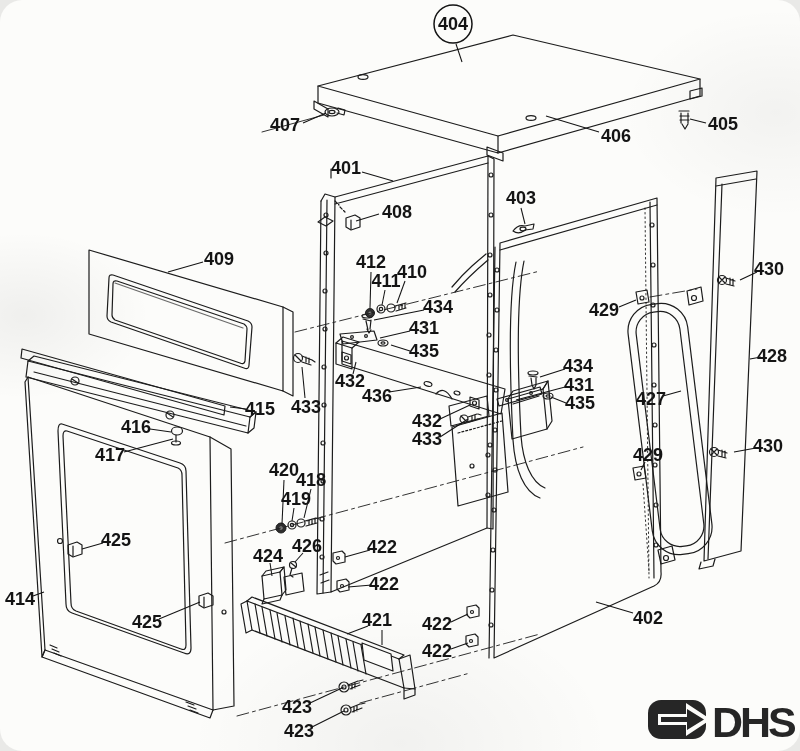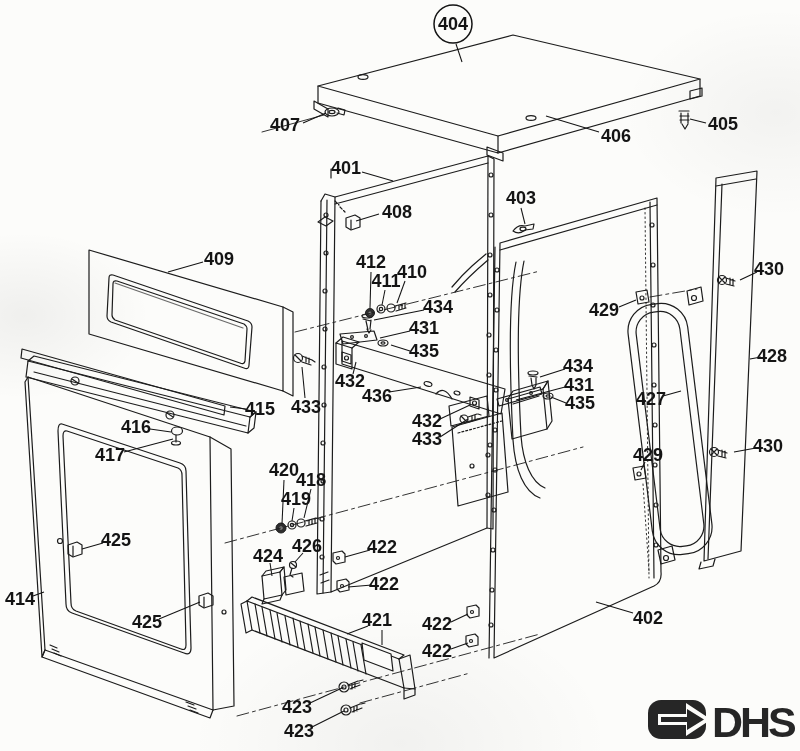--- a/index.html
+++ b/index.html
@@ -4,20 +4,21 @@
 <style>
   html,body{margin:0;padding:0;background:#e9e9e7;}
   #stage{
     position:relative;width:800px;height:751px;margin:0 auto;overflow:hidden;
     background:
       radial-gradient(180px 120px at 3% 42%, rgba(0,0,0,.05), transparent 70%),
       radial-gradient(220px 150px at 97% 15%, rgba(0,0,0,.04), transparent 70%),
       radial-gradient(300px 200px at 50% 99%, rgba(0,0,0,.045), transparent 70%),
       #fcfcfa;
     font-family:"Liberation Sans", sans-serif;
+    border-radius:22px;
   }
   svg{position:absolute;left:0;top:0;}
   .ln path,.ln line,.ln circle,.ln ellipse,.ln rect,.ln polygon{
     stroke:#1c1c1c;stroke-width:1.2;fill:none;stroke-linejoin:round;stroke-linecap:round;
   }
   .thin path{stroke-width:.9;}
   .phantom path{stroke-width:.9;stroke-dasharray:12 4 3 4;}
   .dots path{stroke-width:.9;stroke-dasharray:1.5 3;}
   .white{fill:#fcfcfa !important;}
   .dark{fill:#2e2e2e !important;stroke:#1c1c1c;}

